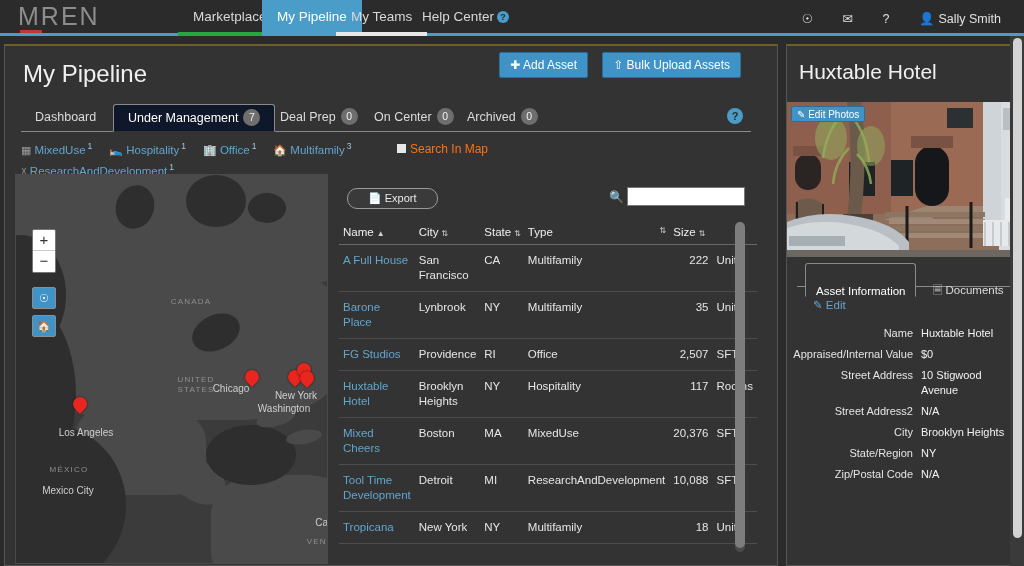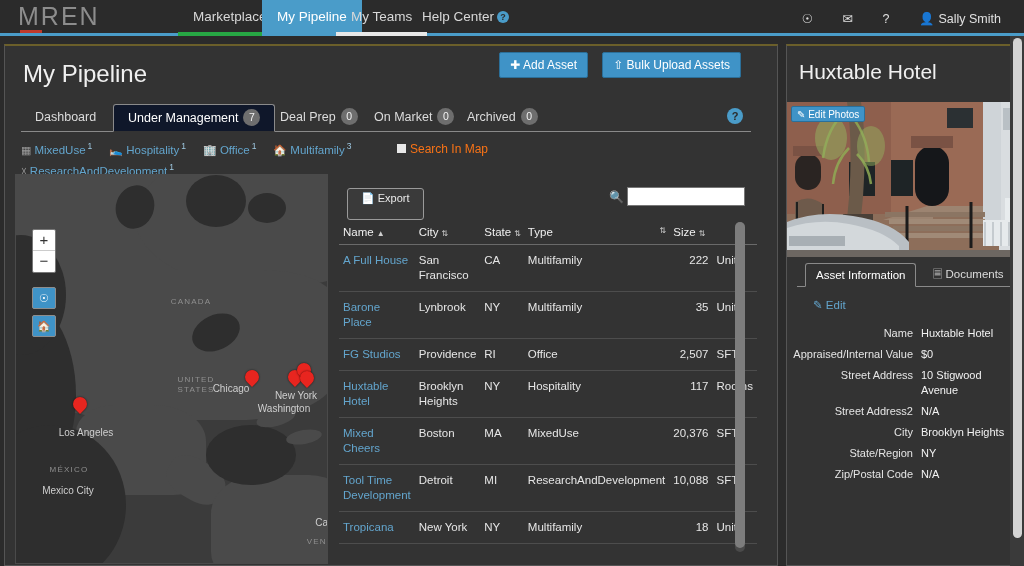--- a/index.html
+++ b/index.html
@@ -121,23 +121,23 @@
     position: absolute; left: 16px; width: 24px; height: 22px;
     background: #3f93c7; border: 1px solid #8d8d8d; border-radius: 2px;
     color: #fff; font-size: 11px; text-align: center; line-height: 20px; cursor: pointer; z-index: 5;
   }
   #mapbtn-globe { top: 112px; }
   #mapbtn-home  { top: 140px; }
 
   
   #tablewrap { position: absolute; left: 330px; top: 128px; width: 424px; height: 390px; }
   #btn-export {
-    position: absolute; left: 12px; top: 14px; height: 32px; line-height: 19px;
-    background: #3a3a3a; border: 1px solid #9a9a9a; border-radius: 3px;
-    color: #e9e9e9; font-size: 11px; padding: 0 13px; cursor: pointer;
+    position: absolute; left: 12px; top: 14px; height: 21px; line-height: 19px;
+    background: #3a3a3a; border: 1px solid #9a9a9a; border-radius: 10px;
+    color: #e9e9e9; font-size: 11px; padding: 0 20px; cursor: pointer;
   }
   #searchbox-wrap { position: absolute; right: 14px; top: 13px; }
   #search-icon { color: #63a5cd; font-size: 12px; margin-right: 3px; }
   #search-input {
     width: 118px; height: 19px; background: #fff; border: 1px solid #777;
     vertical-align: middle; font-size: 11px; padding: 0 3px;
     font-family: "Liberation Sans", sans-serif;
   }
   #tbl-scroll { position: absolute; left: 4px; top: 48px; width: 420px; height: 342px; overflow: hidden; }
   table { width: 406px; border-collapse: collapse; }
@@ -172,21 +172,21 @@
     overflow: hidden; background: #6e6256;
   }
   #btn-editphotos {
     position: absolute; left: 4px; top: 60px; z-index: 6; height: 16px; line-height: 15px;
     background: #3f93c7; border: 1px solid #2b6f99; color: #fff;
     font-size: 10px; padding: 0 5px; cursor: pointer; border-radius: 2px;
   }
   #asset-tabs { position: absolute; left: 10px; top: 217px; width: 228px; height: 24px; border-bottom: 1px solid #8a8a8a; }
   .atab {
     position: absolute; top: 0; height: 24px; line-height: 22px; font-size: 11.5px;
-    color: #dcdcdc; padding: 0 10px; cursor: pointer; white-space: nowrap;
+    color: #dcdcdc; padding: 16px 10px; cursor: pointer; white-space: nowrap;
   }
   .atab.active { background: #333; border: 1px solid #8a8a8a; border-bottom: 1px solid #333; color: #fff; border-radius: 3px 3px 0 0;}
   #btn-edit-asset { position: absolute; left: 26px; top: 252px; color: #63a5cd; font-size: 11.5px; cursor: pointer; }
   #fields { position: absolute; left: 6px; top: 280px; width: 228px; font-size: 11px; }
   .frow { display: flex; margin-bottom: 6px; line-height: 15px; }
   .flabel { width: 128px; text-align: right; color: #e4e4e4; padding-right: 8px; }
   .fvalue { width: 92px; color: #f2f2f2; }
 
   
   #page-sb { position: absolute; right: 0; top: 36px; width: 14px; height: 530px; background: #3a3a3a; }
@@ -237,21 +237,21 @@
     <div class="ptab" style="left:0px;">
       <span>Dashboard</span>
     </div>
     <div class="ptab active" style="left:92px;">
       <span>Under Management</span><span class="cnt">7</span>
     </div>
     <div class="ptab" style="left:245px;">
       <span>Deal Prep</span><span class="cnt">0</span>
     </div>
     <div class="ptab" style="left:339px;">
-      <span>On Market</span><span class="cnt">0</span>
+      <span>On Center</span><span class="cnt">0</span>
     </div>
     <div class="ptab" style="left:432px;">
       <span>Archived</span><span class="cnt">0</span>
     </div>
   </div>
   <div id="help-circle">?</div>
 
   <div id="filters">
     <span class="chip"><span class="gi">▦</span><span>MixedUse</span><span class="sup">1</span></span>
     <span class="chip"><span class="gi">🛌</span><span>Hospitality</span><span class="sup">1</span></span>

